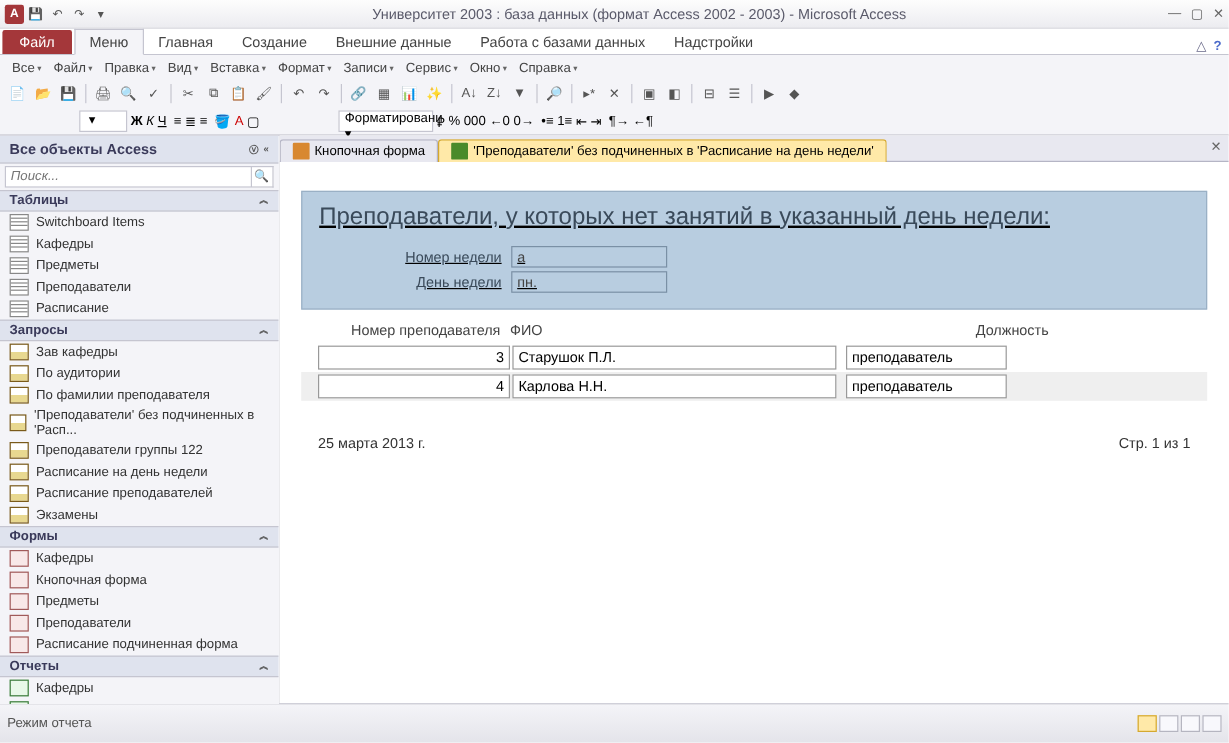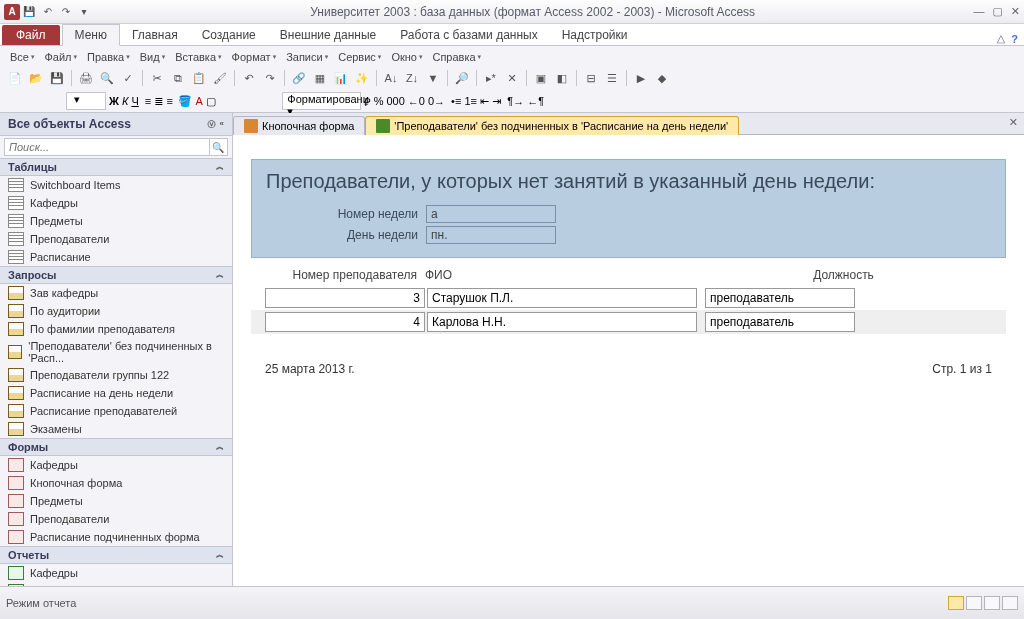--- a/index.html
+++ b/index.html
@@ -52,36 +52,36 @@
 .navpane .item { display: flex; align-items: center; gap: 6px; padding: 2px 8px; font-size: 11px; color: #333; cursor: pointer; }
 .navpane .item .oico { width: 16px; height: 14px; border: 1px solid #888; background: #fff; position: relative; }
 .navpane .item .oico.table::before { content: ""; position: absolute; top: 2px; left: 0; right: 0; height: 1px; background: #888; box-shadow: 0 3px 0 #888, 0 6px 0 #888; }
 .navpane .item .oico.query { border-color: #7a5a1a; background: linear-gradient(#fff 50%, #e8d890 50%); }
 .navpane .item .oico.form { border-color: #a05a5a; background: #f8e8e8; }
 .navpane .item .oico.report { border-color: #3a7a3a; background: #e8f8e8; }
 
 .content { flex: 1; background: #fff; overflow: auto; padding: 0; display: flex; flex-direction: column; }
 .content .doc-tabs { flex-shrink: 0; }
 .report-body { padding: 24px 18px; }
-.report-header { background: #b8cde0; padding: 10px 14px; border: 1px solid #9ab0c5; margin-bottom: 6px; }
+.report-header { background: #b8cde0; padding: 10px 14px; border: 1px solid #9ab0c5; margin-bottom: 6px; text-decoration: underline; }
 .report-header h2 { font-size: 20px; font-weight: normal; color: #3a4a5a; margin-bottom: 12px; }
 .report-header .param-row { display: flex; align-items: center; margin: 3px 0; }
 .report-header .param-row label { width: 160px; text-align: right; padding-right: 8px; font-size: 12px; color: #3a4a5a; }
 .report-header .param-row .val { border: 1px solid #7a90a5; background: #b8cde0; padding: 1px 4px; width: 130px; font-size: 12px; color: #444; }
 .col-headers { display: flex; padding: 4px 14px; font-size: 12px; color: #444; }
 .col-headers .c1 { width: 160px; text-align: right; padding-right: 8px; }
 .col-headers .c2 { width: 270px; }
 .col-headers .c3 { flex: 1; text-align: center; }
 .data-row { display: flex; padding: 2px 14px; align-items: center; }
 .data-row.alt { background: #efefef; }
 .data-row .cell { border: 1px solid #999; background: #fff; padding: 1px 4px; font-size: 12px; height: 20px; display: flex; align-items: center; }
 .data-row .c1 { width: 160px; justify-content: flex-end; }
 .data-row .c2 { width: 270px; margin-left: 2px; }
 .data-row .spacer { width: 8px; }
-.data-row .c3 { width: 150px; }
+.data-row .c3 { width: 134px; }
 .report-footer { display: flex; justify-content: space-between; padding: 28px 14px 0; font-size: 12px; color: #333; }
 
 .statusbar { height: 18px; background: linear-gradient(#f4f4f8,#e4e4ea); border-top: 1px solid #c5c5d0; display: flex; align-items: center; padding: 16px 6px; font-size: 11px; color: #555; }
 .statusbar .right { margin-left: auto; display: flex; gap: 2px; }
 .statusbar .right .vbtn { width: 16px; height: 14px; border: 1px solid #b5b5c0; background: #f8f8fc; }
 .statusbar .right .vbtn.active { background: #ffe9a8; border-color: #d4a830; }
 
 .chev { font-size: 8px; color: #555; }
 </style>
 </head>
@@ -321,21 +321,21 @@
         <div class="item">
           <span class="oico form"></span>
           <span>Предметы</span>
         </div>
         <div class="item">
           <span class="oico form"></span>
           <span>Преподаватели</span>
         </div>
         <div class="item">
           <span class="oico form"></span>
-          <span>Расписание подчиненных форма</span>
+          <span>Расписание подчиненная форма</span>
         </div>
         <div class="group">
           <span>Отчеты</span>
           <span class="chev">︽</span>
         </div>
         <div class="item">
           <span class="oico report"></span>
           <span>Кафедры</span>
         </div>
         <div class="item">

